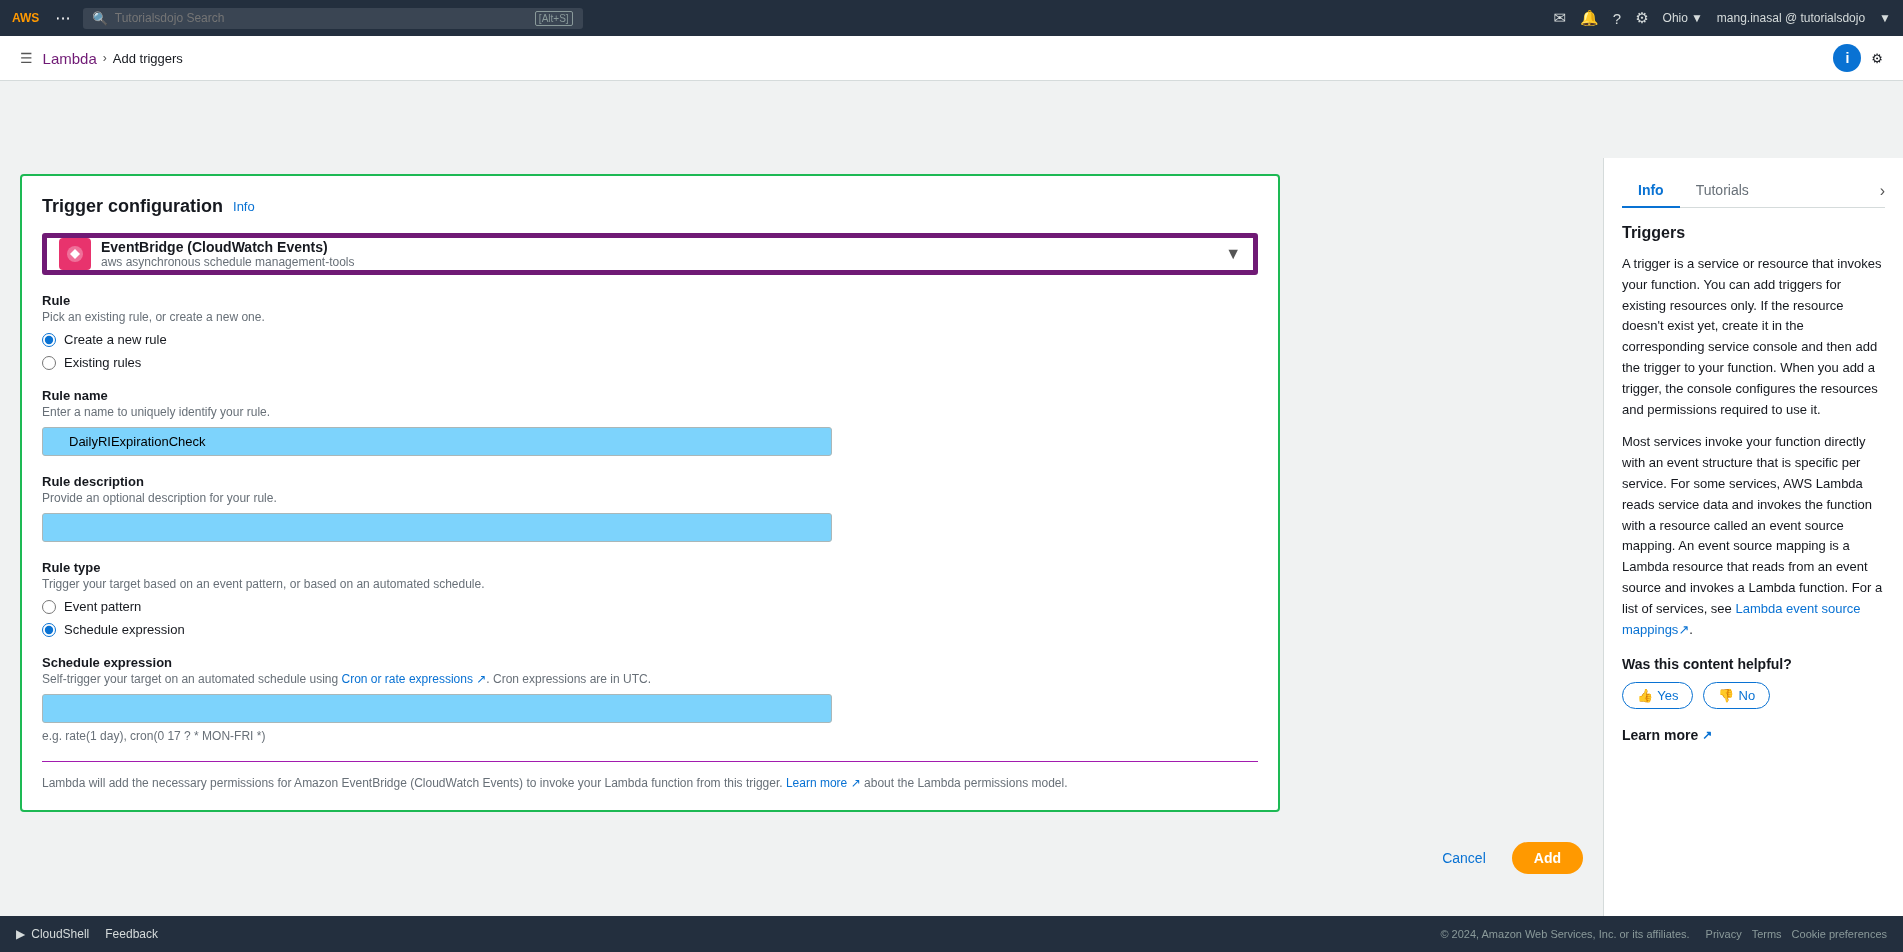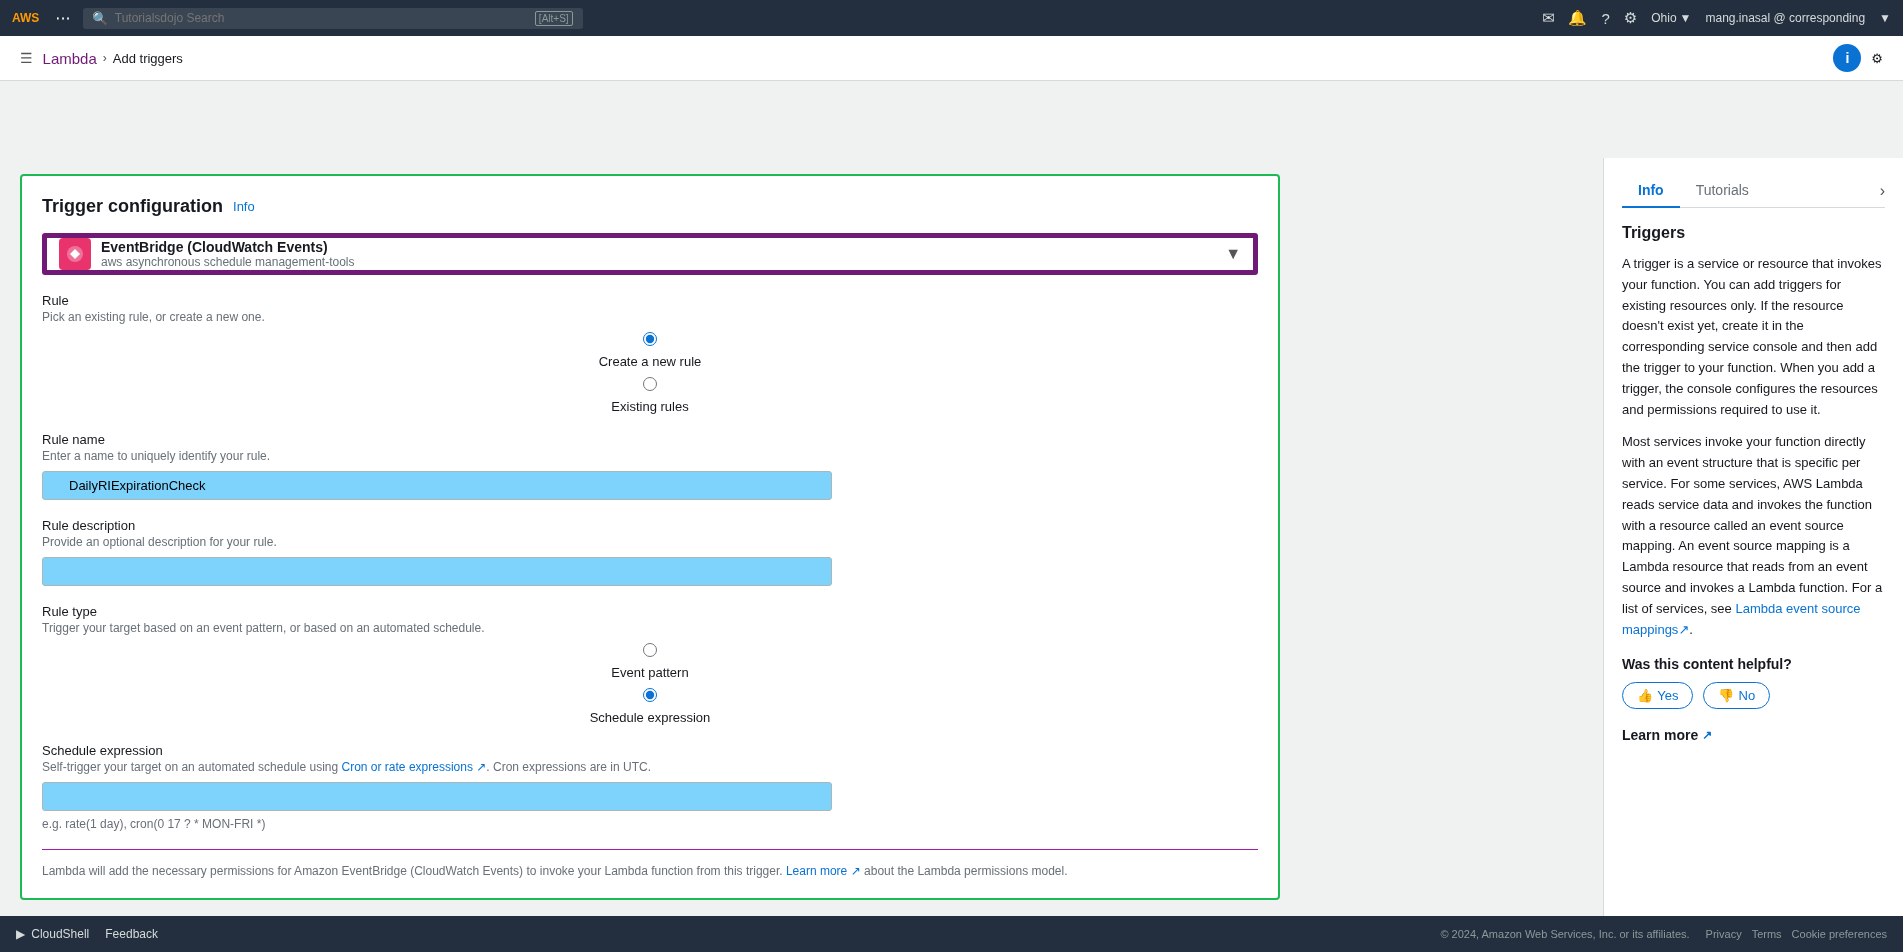--- a/index.html
+++ b/index.html
@@ -146,21 +146,21 @@
       position: absolute;
       right: 12px;
       color: #555;
       font-size: 16px;
     }
 
     
     .form-section { margin-bottom: 18px; }
     .form-label {
       font-size: 13px;
-      font-weight: 400;
+      font-weight: 700;
       color: #16191f;
       margin-bottom: 2px;
     }
     .form-hint {
       font-size: 12px;
       color: #687078;
       margin-bottom: 8px;
     }
     .form-input {
       width: 100%;
@@ -168,21 +168,21 @@
       border: 1px solid #aab7b8;
       border-radius: 3px;
       padding: 6px 26px;
       font-size: 13px;
       outline: none;
       background: #7dd3fc;
     }
 
     
     .radio-group { display: flex; flex-direction: column; gap: 8px; }
-    .radio-option { display: flex; align-items: center; gap: 8px; cursor: pointer; font-size: 13px; flex-direction: column; }
+    .radio-option { display: flex; align-items: center; gap: 8px; cursor: pointer; font-size: 13px; }
     .radio-option input[type=radio] { accent-color: #0972d3; width: 14px; height: 14px; cursor: pointer; }
 
     
     .cron-hint { font-size: 12px; color: #687078; margin-top: 6px; }
 
     
     .permission-note {
       font-size: 12px;
       color: #687078;
       margin-top: 16px;
@@ -358,21 +358,21 @@
   </div>
   <div class="nav-right">
     <span class="nav-icon">✉</span>
     <span class="nav-icon">🔔</span>
     <span class="nav-icon">?</span>
     <span class="nav-icon">⚙</span>
     <span class="nav-region">
       <span>Ohio</span>
       <span>▼</span>
     </span>
-    <span>mang.inasal @ corresponding</span>
+    <span>mang.inasal @ tutorialsdojo</span>
     <span>▼</span>
   </div>
 </div>
 
 <div class="breadcrumb-bar">
   <span class="menu-icon">☰</span>
   <a class="breadcrumb-link">Lambda</a>
   <span class="breadcrumb-sep">›</span>
   <span class="breadcrumb-current">Add triggers</span>
   <div class="header-actions">
@@ -453,20 +453,24 @@
         </div>
         <input type="text" class="form-input" style="">
         <div class="cron-hint">e.g. rate(1 day), cron(0 17 ? * MON-FRI *)</div>
       </div>
 
       <div class="permission-note">
         <span>Lambda will add the necessary permissions for Amazon EventBridge (CloudWatch Events) to invoke your Lambda function from this trigger. </span><a style="color:#0972d3;text-decoration:none;">Learn more</a> <span style="color:#0972d3;">↗</span><span> about the Lambda permissions model.</span>
       </div>
     </div>
 
+    <div class="action-row">
+      <button class="btn-cancel">Cancel</button>
+      <button class="btn-add">Add</button>
+    </div>
   </div>
 
   <div class="right-panel">
     <div class="panel-tabs">
       <div class="panel-tab active">Info</div>
       <div class="panel-tab">Tutorials</div>
       <span class="panel-expand">›</span>
     </div>
     <div class="panel-section-title">Triggers</div>
     <p class="panel-text">A trigger is a service or resource that invokes your function. You can add triggers for existing resources only. If the resource doesn't exist yet, create it in the corresponding service console and then add the trigger to your function. When you add a trigger, the console configures the resources and permissions required to use it.</p>

